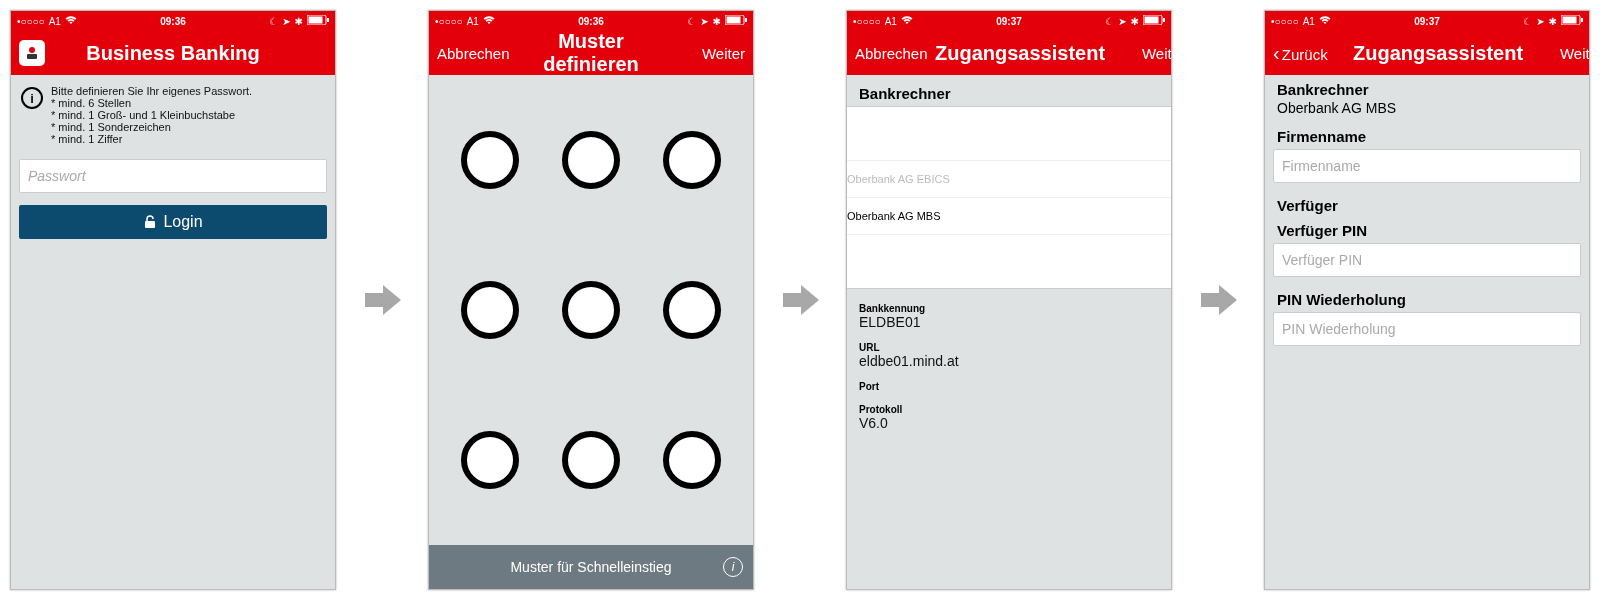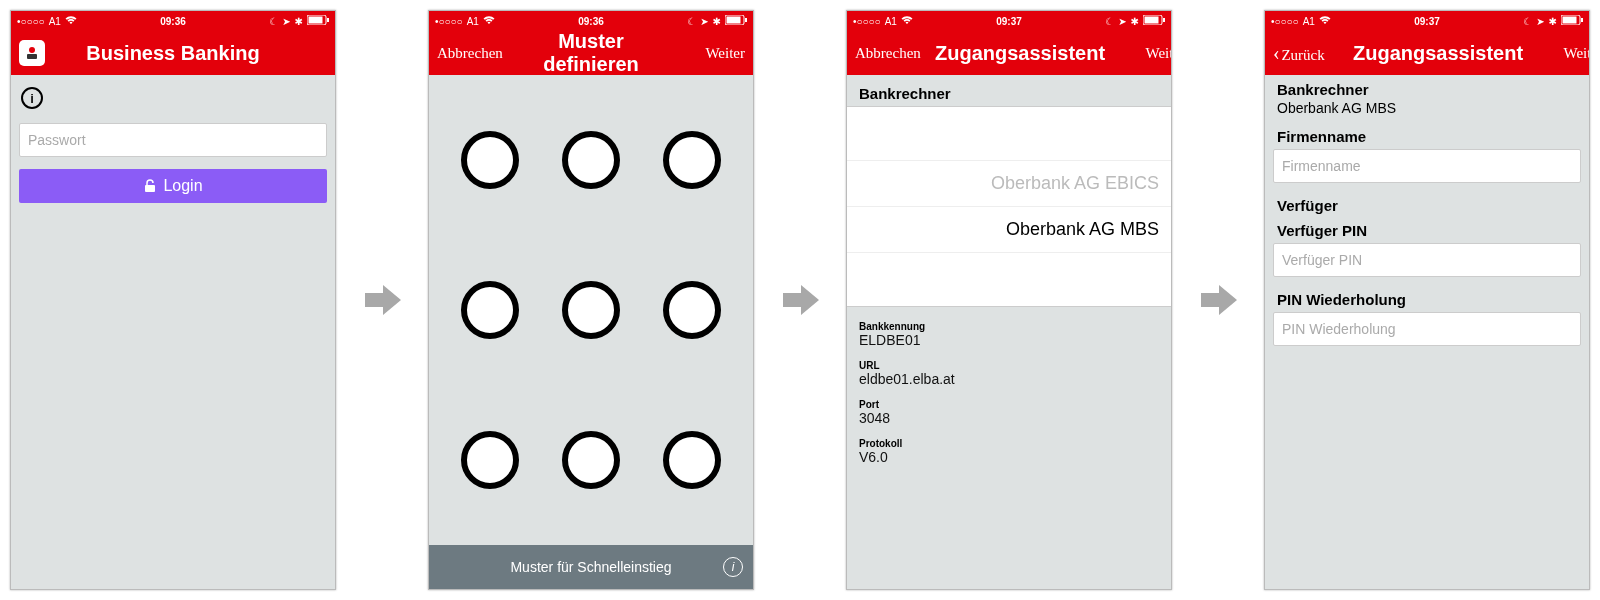--- a/index.html
+++ b/index.html
@@ -27,41 +27,41 @@
   .status .left, .status .right { display: flex; align-items: center; gap: 4px; }
   .status .time { position:absolute; left:50%; transform:translateX(-50%); font-weight:600;}
   .status { position: relative; }
   
   .navbar {
     height: 44px; background: #E3000B; color: #fff;
     display: flex; align-items: center; justify-content: space-between;
     padding: 0 8px; font-size: 16px;
   }
   .navbar .title { font-weight: 700; font-size: 20px; text-align:center; flex:1;}
-  .navbar .left, .navbar .right { min-width:80px; display:flex; align-items:center;font-family:Liberation Serif, serif; }
+  .navbar .left, .navbar .right { min-width:80px; display:flex; align-items:center; }
   .navbar .right { justify-content:flex-end; }
   .navbar .btn { font-size: 15px; font-weight:400; cursor:pointer; }
   .navbar .left-small { min-width: 30px; }
   .appicon {
     width:26px; height:26px; background:#fff; border-radius:5px;
     display:flex; align-items:center; justify-content:center; font-size:8px; color:#E3000B;
   }
   
   .content { flex:1; display:flex; flex-direction:column; }
   .info-row { display:flex; align-items:flex-start; gap:8px; padding:10px 10px; font-size:11px; color:#111;}
   .info-icon { width:22px;height:22px;border:2px solid #000;border-radius:50%;display:flex;align-items:center;justify-content:center;font-weight:700;font-size:13px;flex-shrink:0;margin-top:2px;}
   .input {
     width: calc(100% - 16px); margin: 4px 8px;
     background:#fff; border:1px solid #ccc; border-radius:2px;
-    padding: 8px 8px; font-size:14px; color:#333;
+    padding: 8px 8px; font-size:14px; color:#333;font-style:italic;
   }
   .input.placeholder { color:#aaa; }
   .login-btn {
     margin: 8px; padding:8px; border-radius:2px;
-    background:#8b5cf6; color:#fff; text-align:center;
+    background:#0c4a6e; color:#fff; text-align:center;
     display:flex; align-items:center; justify-content:center; gap:6px;
     font-size:16px; cursor:pointer;
   }
   
   .pattern-grid {
     flex:1; display:grid; grid-template-columns:repeat(3,1fr); grid-template-rows:repeat(3,1fr);
     justify-items:center; align-items:center; padding:10px 10px 10px 10px;
   }
   .dot {
     width:58px;height:58px;border:6px solid #000;border-radius:50%;background:#fff;cursor:pointer;
@@ -76,21 +76,21 @@
   }
   
   .section-header {
     font-weight:700; font-size:15px; padding:10px 12px 4px 12px; color:#000;
   }
   .picker {
     background:#fff; border-top:1px solid #ccc; border-bottom:1px solid #ccc;
     margin: 0 0 8px 0;
   }
   .picker .row {
-    text-align:right; padding:12px 12px; font-size:18px; color:#000;
+    text-align:left; padding:12px 0; font-size:11px; color:#000;
   }
   .picker .row.dim { color:#bbb; }
   .picker .row.sep { border-top:1px solid #eee; }
   .picker .blank { height:54px; border-bottom:1px solid #eee; }
   .kv { padding: 6px 12px; }
   .kv .k { font-weight:700; font-size:10px; }
   .kv .v { font-size:14px; color:#111; margin-top:0px;}
   .field {
     background:#fff; border:1px solid #ccc; border-radius:2px;
     margin:2px 8px 8px 8px; padding:8px 8px; font-size:14px;
@@ -143,20 +143,25 @@
             <rect x="4" y="10" width="10" height="5" rx="1" fill="#333"></rect>
           </svg>
       </div>
     </div>
     <div class="title">Business Banking</div>
     <div class="right left-small"></div>
   </div>
   <div class="content">
     <div class="info-row">
       <div class="info-icon">i</div>
+      <div style="white-space:pre-line;">Bitte definieren Sie Ihr eigenes Passwort.
+* mind. 6 Stellen
+* mind. 1 Groß- und 1 Kleinbuchstabe
+* mind. 1 Sonderzeichen
+* mind. 1 Ziffer</div>
     </div>
     <div class="input placeholder">Passwort</div>
     <div class="login-btn">
       <span class="lock-icon">
         <svg width="14" height="14" viewBox="0 0 14 14">
             <rect x="2" y="6" width="10" height="7" rx="1" fill="#fff"></rect>
             <path d="M4 6 V4 a3 3 0 0 1 6 0" stroke="#fff" stroke-width="1.5" fill="none"></path>
           </svg>
       </span>
       <span>Login</span>
@@ -270,25 +275,24 @@
       <div class="row dim">Oberbank AG EBICS</div>
       <div class="row sep">Oberbank AG MBS</div>
       <div class="blank" style="border-bottom:none;border-top:1px solid #eee;"></div>
     </div>
     <div class="kv">
       <div class="k">Bankkennung</div>
       <div class="v">ELDBE01</div>
     </div>
     <div class="kv">
       <div class="k">URL</div>
-      <div class="v">eldbe01.elba.at</div>
+      <div class="v">eldbe01.mind.at</div>
     </div>
     <div class="kv">
       <div class="k">Port</div>
-      <div class="v">3048</div>
     </div>
     <div class="kv">
       <div class="k">Protokoll</div>
       <div class="v">V6.0</div>
     </div>
   </div>
 </div>
 
 <div class="arrow">
   <svg viewBox="0 0 42 42">

